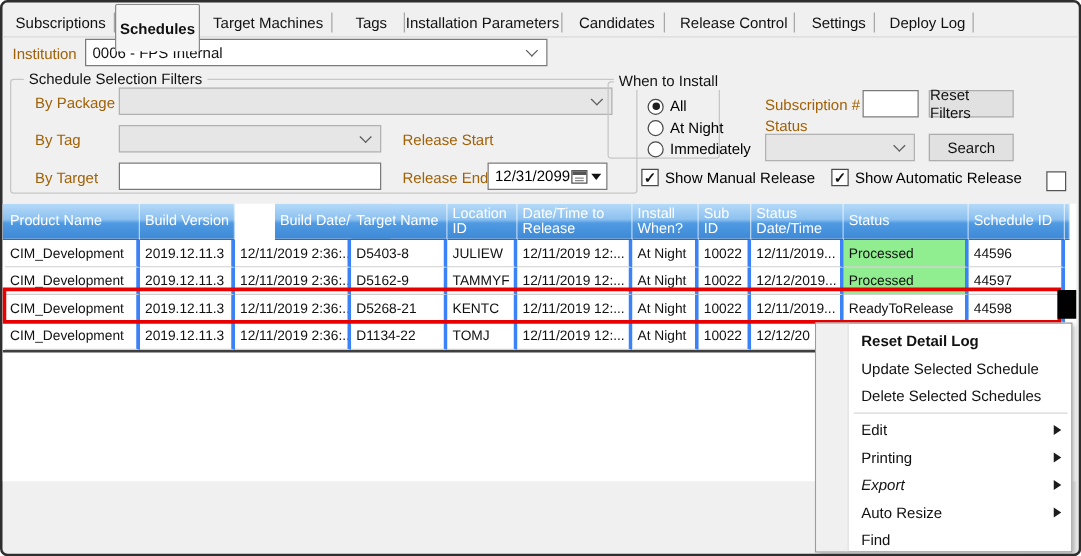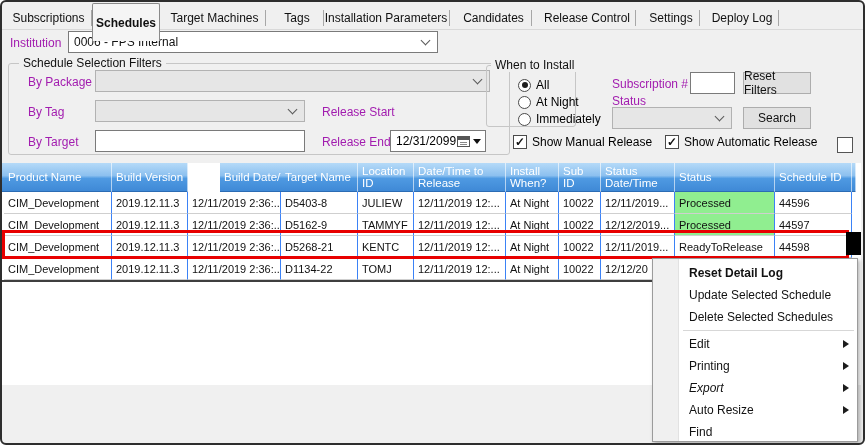--- a/index.html
+++ b/index.html
@@ -3,21 +3,21 @@
 <meta charset="utf-8">
 <style>
   * { margin:0; padding:0; box-sizing:border-box; }
   body { background:#ffffff; font-family:"Liberation Sans", sans-serif; }
   .window {
     position:relative; width:865px; height:445px;
     border:2px solid #2e2e2e; border-radius:6px; overflow:hidden;
     background:#f0f0f0;
   }
   .abs { position:absolute; }
-  .lbl { position:absolute; font-size:12px; color:#a21caf; white-space:nowrap; }
+  .lbl { position:absolute; font-size:12px; color:#a16207; white-space:nowrap; }
 
   
   .tabbar { position:absolute; left:2px; top:1px; height:27px; right:0; }
   .tab { position:absolute; top:4px; height:22px; display:flex; align-items:center; justify-content:center;
          font-size:12px; color:#111; cursor:default; }
   .tab:not(.active)::after { content:""; position:absolute; right:-2px; top:3px; bottom:3px; width:1px; background:#a7a7a7; }
   .tab.active { top:0; height:38px; background:#f5f5f5; border:1px solid #8a8a8a; border-bottom:none;
                 border-radius:2px 2px 0 0; font-weight:bold; z-index:2; }
   .tab-underline { position:absolute; left:0; right:0; top:27px; height:1px; background:#d9d9d9; }
 
@@ -54,21 +54,21 @@
         color:#111; display:flex; align-items:center; justify-content:center; line-height:1; flex:none; }
   .cb-label { font-size:12px; white-space:nowrap; }
 
   
   .grid { position:absolute; left:0; top:161px; width:859px; height:222px; background:#fff; overflow:hidden; }
   .gh { position:absolute; top:0; height:29px; display:flex; align-items:center;
         background:linear-gradient(#b5daf8 0%, #8cc0ef 45%, #4f9ae2 55%, #3f89d6 100%);
         border-right:1px solid rgba(255,255,255,.6); border-bottom:1px solid #2b6cb4;
         color:#fff; font-size:11.5px; line-height:12.5px; padding-left:4px; padding-right:2px; }
   .grow { position:absolute; left:0; width:856px; height:22px; }
-  .gcell { position:absolute; top:0; height:22px; background:#fff; border-right:1px solid #3b82f6; border-bottom:1px solid #cfcfcf;
+  .gcell { position:absolute; top:0; height:22px; background:#fff; border-right:3px solid #3b82f6; border-bottom:1px solid #cfcfcf;
            font-size:11px; color:#111; display:flex; align-items:center; padding-left:4px; white-space:nowrap; overflow:hidden; }
   .grid-endline { position:absolute; left:0; width:852px; height:2px; background:#3f3f3f; }
 
   
   .red-annotation { position:absolute; border:3px solid #e80000; background:transparent; z-index:30; }
   .black-marker { position:absolute; background:#000; z-index:31; }
 
   
   .ctx { position:absolute; left:650px; top:256px; width:206px; height:184px; background:#fff;
          border:1px solid #9b9b9b; box-shadow:2px 2px 4px rgba(0,0,0,.28); z-index:40; }

